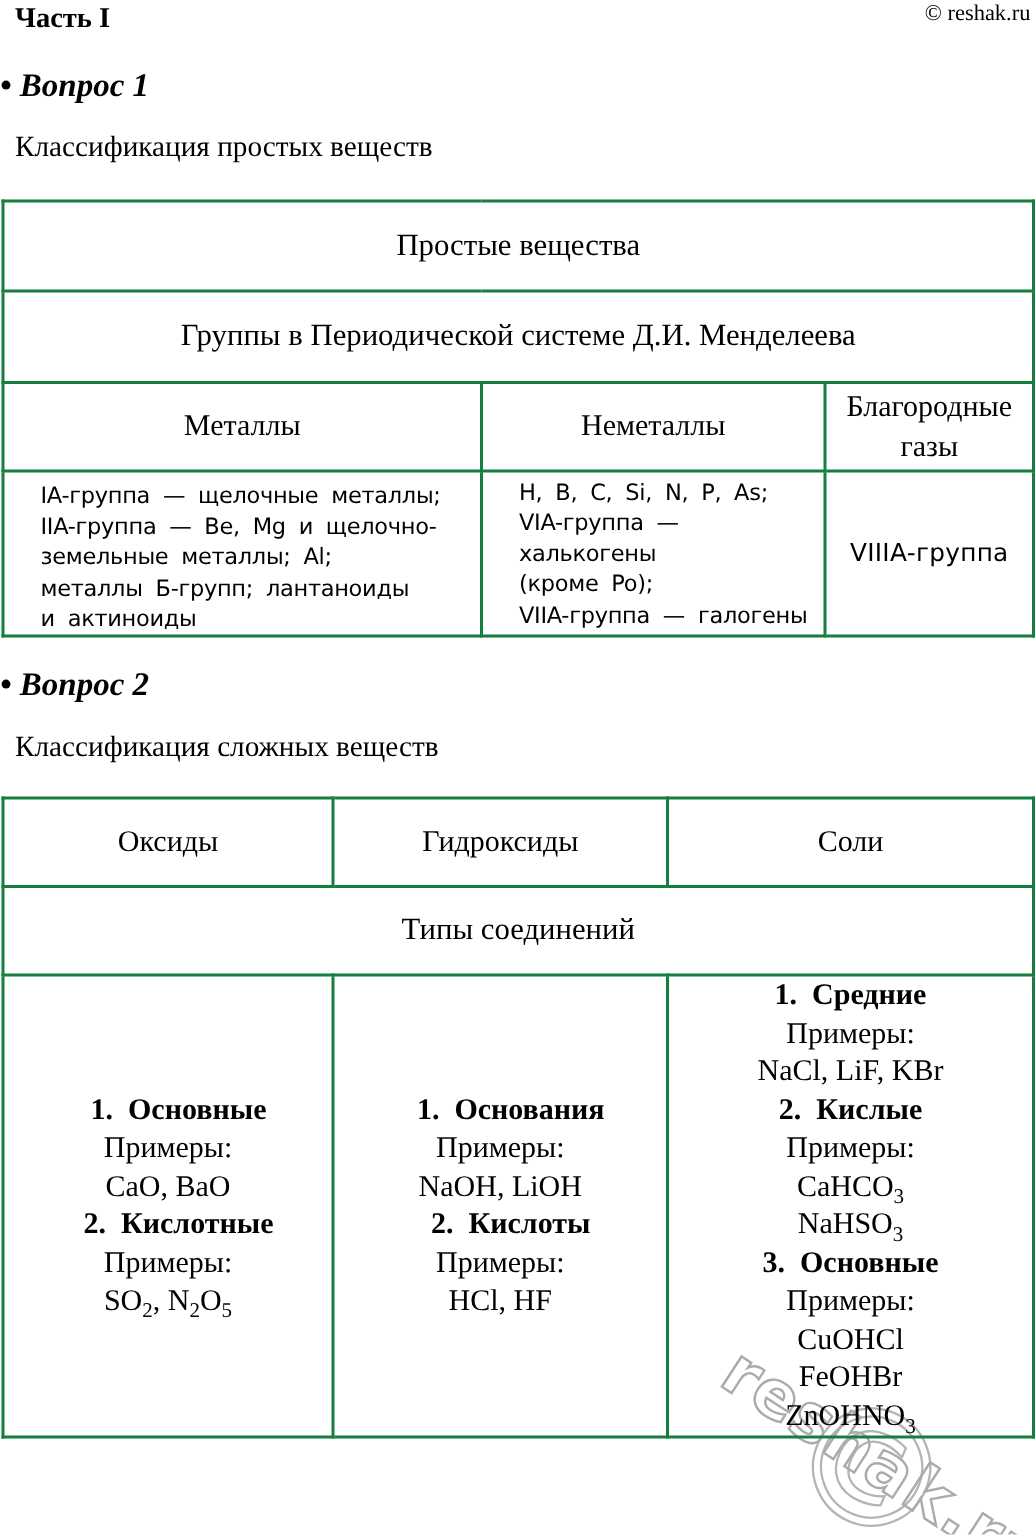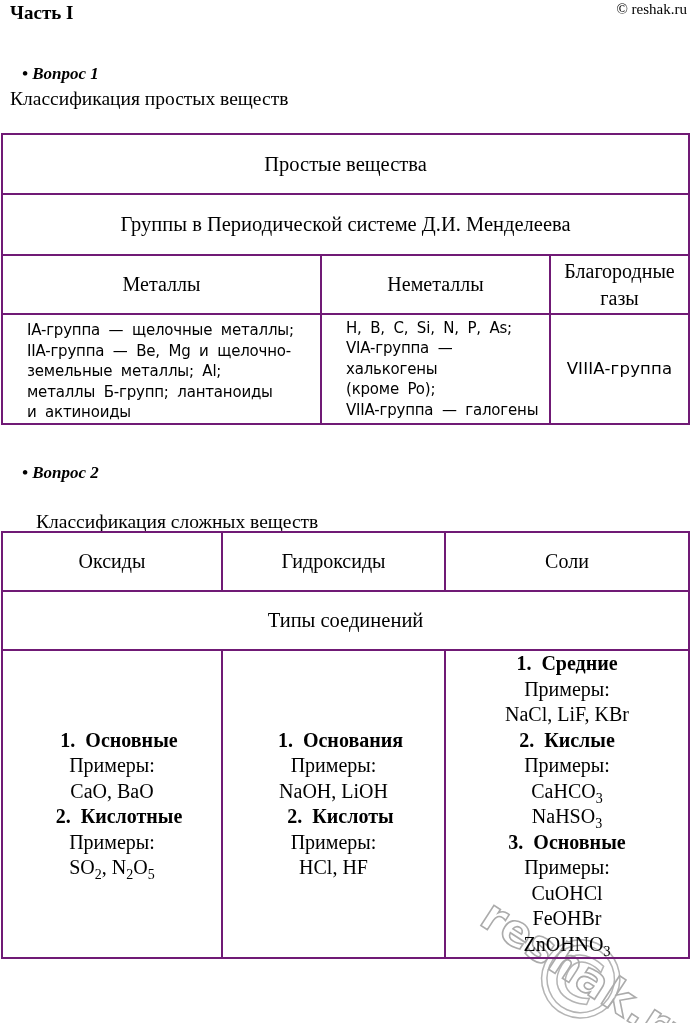--- a/index.html
+++ b/index.html
@@ -4,31 +4,31 @@
 <style>
   html,body{margin:0;padding:0;}
   body{
     width:690px;height:1023px;position:relative;overflow:hidden;
     background:#ffffff;color:#000;
     font-family:"Liberation Serif","DejaVu Serif",serif;
   }
   
   .part-title{position:absolute;left:10px;top:2px;font-size:19px;font-weight:bold;}
   .copyright{position:absolute;right:3px;top:1px;font-size:15px;}
-  .question{position:absolute;left:22px;font-size:17px;font-weight:bold;font-style:italic;margin-top:20px;}
+  .question{position:absolute;left:0;font-size:22px;font-weight:bold;font-style:italic;}
   #q1{top:44px;}
   #q2{top:443px;}
   .caption{position:absolute;left:10px;font-size:19.5px;}
   #cap1{top:88px;text-align:right;}
-  #cap2{top:511px;margin-left:26px;}
+  #cap2{top:488px;}
   
   table{position:absolute;left:1px;width:687px;border-collapse:collapse;table-layout:fixed;background:transparent;}
   #table1{top:133px;}
   #table2{top:531px;}
-  td{border:2px solid #701a75;text-align:center;vertical-align:middle;font-size:20px;padding:0;}
+  td{border:2px solid #15803d;text-align:center;vertical-align:middle;font-size:20px;padding:0;}
   .hdr{font-size:20.5px;}
   .col-hdr{font-size:20px;line-height:27px;}
   
   .detail-cell{
     font-family:"DejaVu Sans","Liberation Sans",sans-serif;
     font-size:15px;line-height:20.6px;text-align:left;vertical-align:top;
     padding:5px 6px 0 24px;word-spacing:4px;letter-spacing:-0.2px;
   }
   .detail-cell.mid{vertical-align:middle;padding-top:0;}
   .noble-cell{

